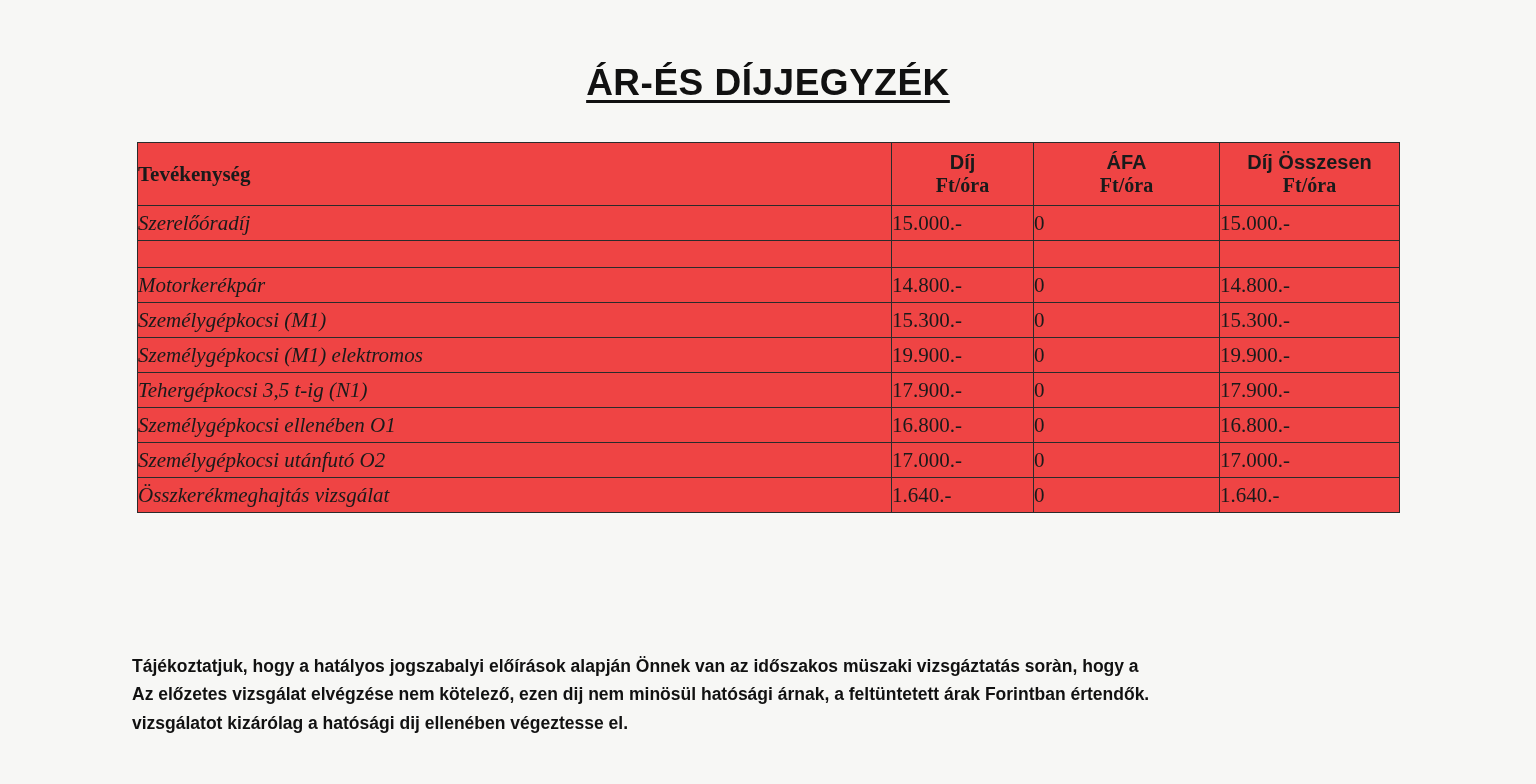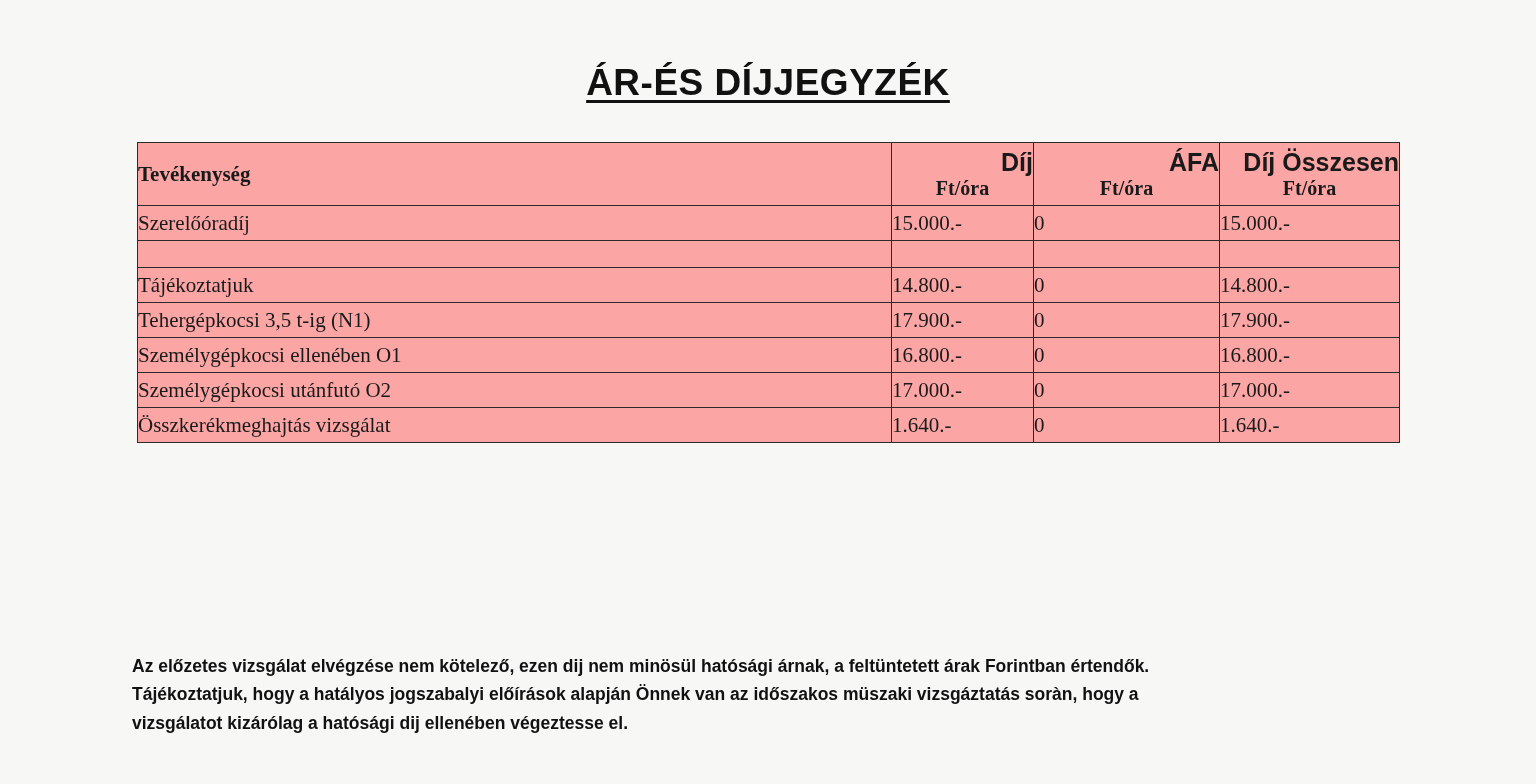--- a/index.html
+++ b/index.html
@@ -33,21 +33,21 @@
     color: #111;
   }
   .table-wrap {
     margin: 38px auto 0 auto;
     width: 1262px;
   }
   table.pricelist {
     width: 100%;
     border-collapse: collapse;
     table-layout: fixed;
-    background: #fca5a5;
+    background: #ef4444;
   }
   table.pricelist td {
     border: 1.5px solid #2b2b2b;
     padding: 0;
     vertical-align: middle;
   }
   .c-activity { width: 754px; }
   .c-fee      { width: 142px; }
   .c-vat      { width: 186px; }
   .c-total    { width: 180px; }
@@ -61,33 +61,33 @@
     vertical-align: top;
     padding-top: 10px;
   }
   .hdr-center {
     text-align: center;
     font-weight: bold;
     line-height: 1.15;
   }
   .hdr-center .l1 {
     font-family: "Liberation Sans", sans-serif;
-    font-size: 25px;
+    font-size: 20px;
     display: block;
-    text-align: right;
   }
   .hdr-center .l2 {
     font-family: "Liberation Serif", serif;
     font-size: 20px;
     display: block;
   }
   .row-label {
     font-size: 21px;
     padding: 4px 12px;
     white-space: nowrap;
+    font-style: italic;
   }
   .row-num {
     text-align: left;
     font-size: 21px;
   }
   tr.data-row td {
     height: 34px;
   }
   tr.spacer-row td {
     height: 26px;
@@ -147,24 +147,36 @@
 
         <tr class="spacer-row">
           <td></td>
           <td></td>
           <td></td>
           <td></td>
         </tr>
 
 
         <tr class="data-row">
-          <td class="row-label">Tájékoztatjuk</td>
+          <td class="row-label">Motorkerékpár</td>
           <td class="row-num">14.800.-</td>
           <td class="row-num">0</td>
           <td class="row-num">14.800.-</td>
+        </tr>
+        <tr class="data-row">
+          <td class="row-label">Személygépkocsi (M1)</td>
+          <td class="row-num">15.300.-</td>
+          <td class="row-num">0</td>
+          <td class="row-num">15.300.-</td>
+        </tr>
+        <tr class="data-row">
+          <td class="row-label">Személygépkocsi (M1) elektromos</td>
+          <td class="row-num">19.900.-</td>
+          <td class="row-num">0</td>
+          <td class="row-num">19.900.-</td>
         </tr>
         <tr class="data-row">
           <td class="row-label">Tehergépkocsi 3,5 t-ig (N1)</td>
           <td class="row-num">17.900.-</td>
           <td class="row-num">0</td>
           <td class="row-num">17.900.-</td>
         </tr>
         <tr class="data-row">
           <td class="row-label">Személygépkocsi ellenében O1</td>
           <td class="row-num">16.800.-</td>
@@ -182,18 +194,18 @@
           <td class="row-num">1.640.-</td>
           <td class="row-num">0</td>
           <td class="row-num">1.640.-</td>
         </tr>
 
       </tbody>
     </table>
   </div>
 
   <div class="notes">
+    <p>Tájékoztatjuk, hogy a hatályos jogszabalyi előírások alapján Önnek van az időszakos müszaki vizsgáztatás soràn, hogy a</p>
     <p>Az előzetes vizsgálat elvégzése nem kötelező, ezen dij nem minösül hatósági árnak, a feltüntetett árak Forintban értendők.</p>
-    <p>Tájékoztatjuk, hogy a hatályos jogszabalyi előírások alapján Önnek van az időszakos müszaki vizsgáztatás soràn, hogy a</p>
     <p>vizsgálatot kizárólag a hatósági dij ellenében végeztesse el.</p>
   </div>
 
 </div>
 
 </body></html>

